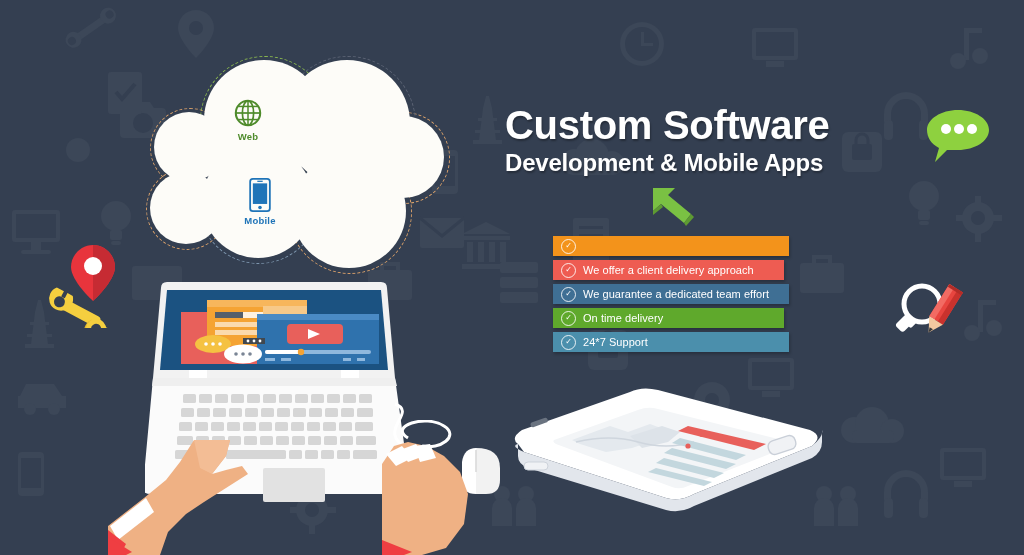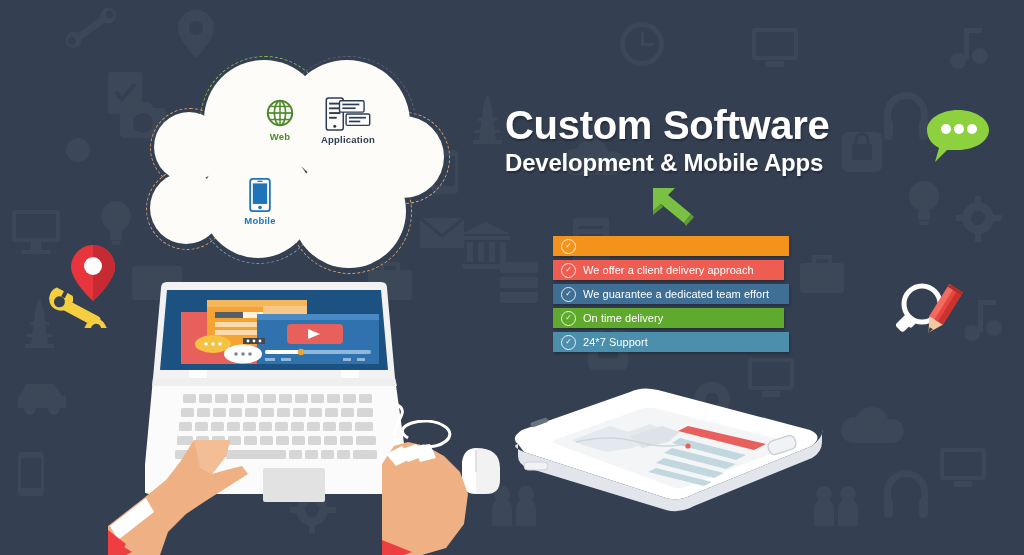--- a/index.html
+++ b/index.html
@@ -308,49 +308,32 @@
     <div class="cring orange" style="left:148px; top:100px; width:122px; height:122px;"></div>
 
     <div class="cbub" style="left:14px;  top:62px;  width:70px;  height:70px;"></div>
     <div class="cbub" style="left:10px;  top:122px; width:72px;  height:72px;"></div>
     <div class="cbub" style="left:222px; top:66px;  width:82px;  height:82px;"></div>
     <div class="cbub" style="left:64px;  top:10px;  width:120px; height:120px;"></div>
     <div class="cbub" style="left:144px; top:10px;  width:126px; height:126px;"></div>
     <div class="cbub" style="left:62px;  top:96px;  width:112px; height:112px;"></div>
     <div class="cbub" style="left:152px; top:104px; width:114px; height:114px;"></div>
 
-    <div class="cell" style="left:110px; top:42px; width:60px; height:56px;text-align:center;">
+    <div class="cell" style="left:78px; top:42px; width:60px; height:56px;text-align:center;">
       <svg width="30" height="30" viewBox="0 0 32 32">
         <circle cx="16" cy="16" r="13" fill="none" stroke="#4e8b2b" stroke-width="2.2"></circle>
         <ellipse cx="16" cy="16" rx="6" ry="13" fill="none" stroke="#4e8b2b" stroke-width="1.8"></ellipse>
         <line x1="3" y1="16" x2="29" y2="16" stroke="#4e8b2b" stroke-width="1.8"></line>
         <line x1="5.5" y1="9" x2="26.5" y2="9" stroke="#4e8b2b" stroke-width="1.6"></line>
         <line x1="5.5" y1="23" x2="26.5" y2="23" stroke="#4e8b2b" stroke-width="1.6"></line>
         <line x1="16" y1="3" x2="16" y2="29" stroke="#4e8b2b" stroke-width="1.6"></line>
       </svg>
       <div class="cell-label lbl-web">Web</div>
     </div>
 
-    <div class="cell" style="left:172px; top:40px; width:72px; height:62px;">
-      <svg width="46" height="34" viewBox="0 0 48 36">
-        <rect x="1" y="1" width="18" height="34" rx="2.5" fill="none" stroke="#2c3e55" stroke-width="1.6"></rect>
-        <rect x="4" y="6" width="12" height="2" fill="#2c3e55"></rect>
-        <rect x="4" y="11" width="12" height="2" fill="#2c3e55"></rect>
-        <rect x="4" y="16" width="12" height="2" fill="#2c3e55"></rect>
-        <rect x="4" y="21" width="8" height="2" fill="#2c3e55"></rect>
-        <circle cx="10" cy="31" r="1.6" fill="#2c3e55"></circle>
-        <rect x="15" y="4" width="26" height="12" rx="1.5" fill="#ffffff" stroke="#2c3e55" stroke-width="1.5"></rect>
-        <rect x="18" y="7" width="18" height="1.8" fill="#2c3e55"></rect>
-        <rect x="18" y="11" width="14" height="1.8" fill="#2c3e55"></rect>
-        <rect x="22" y="18" width="25" height="12" rx="1.5" fill="#ffffff" stroke="#2c3e55" stroke-width="1.5"></rect>
-        <rect x="25" y="21" width="18" height="1.8" fill="#2c3e55"></rect>
-        <rect x="25" y="25" width="12" height="1.8" fill="#2c3e55"></rect>
-      </svg>
-      <div class="cell-label lbl-app">Application</div>
-    </div>
 
     <div class="cell" style="left:92px; top:122px; width:56px; height:60px;">
       <svg width="22" height="34" viewBox="0 0 24 38">
         <rect x="1" y="1" width="22" height="36" rx="3" fill="none" stroke="#1f74b8" stroke-width="2"></rect>
         <rect x="4" y="6" width="16" height="23" fill="#1f74b8"></rect>
         <rect x="9" y="3" width="6" height="1.4" fill="#1f74b8"></rect>
         <circle cx="12" cy="33" r="2" fill="#1f74b8"></circle>
       </svg>
       <div class="cell-label lbl-mob">Mobile</div>
     </div>

